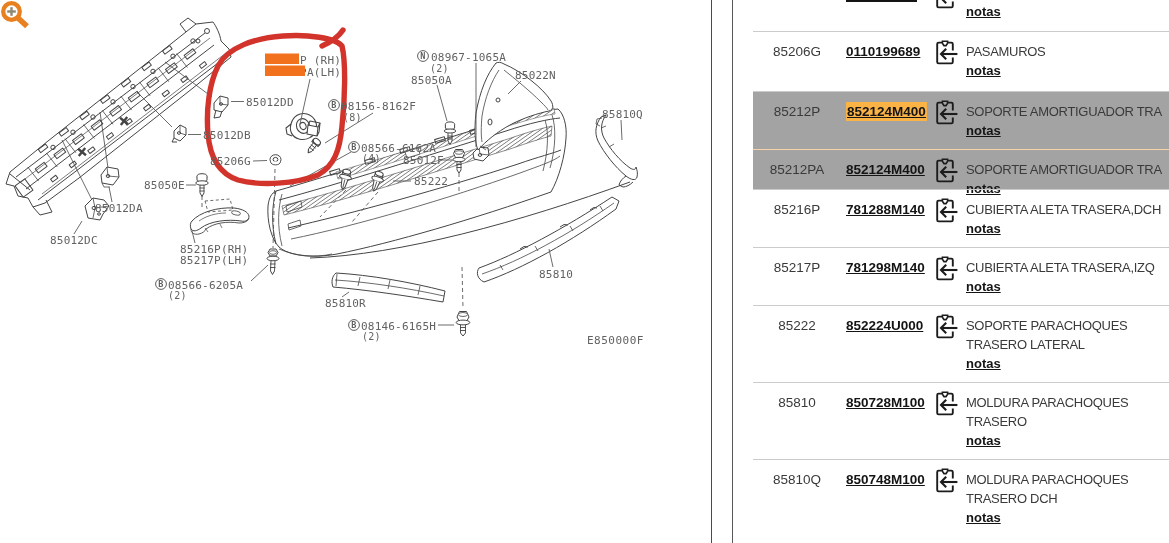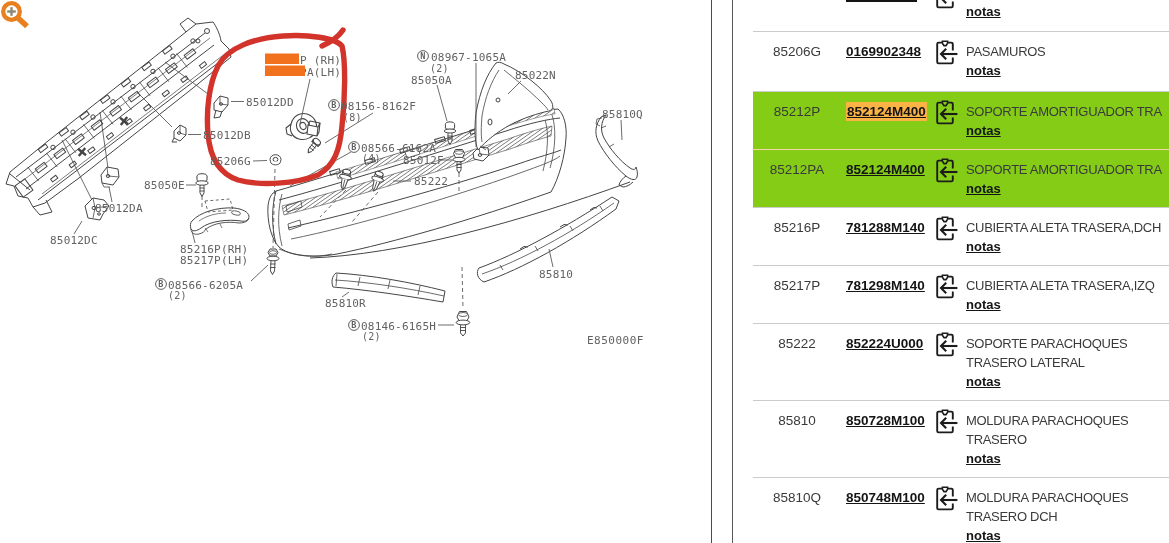--- a/index.html
+++ b/index.html
@@ -17,21 +17,21 @@
 
   
   .vline{position:absolute;top:0;width:1px;height:543px;background:#4b4b4b;}
   #vline1{left:711px;}
   #vline2{left:732px;background:#585858;}
 
   
   #table{position:absolute;left:753px;top:-27px;width:416px;}
   .prow{position:relative;box-sizing:border-box;border-top:1px solid #cbcbcb;font-size:13.5px;color:#3a3a3a;}
   .prow.first{border-top:none;}
-  .prow.hl{background:#84cc16;}
+  .prow.hl{background:#a3a3a3;}
   .prow.hl + .prow.hl{border-top-color:#f6d3a8;}
   .c-ref{position:absolute;left:0;top:10px;width:88px;text-align:center;line-height:19px;}
   .c-part{position:absolute;left:93px;top:10px;line-height:19px;}
   .c-part a{font-weight:bold;color:#141414;text-decoration:underline;}
   .c-icon{position:absolute;left:180px;top:7px;width:26px;height:26px;}
   .c-desc{position:absolute;left:213px;top:10px;width:212px;line-height:19px;font-size:13px;letter-spacing:-0.3px;}
   .c-desc .dline{white-space:nowrap;}
   .notas{display:inline-block;font-weight:bold;color:#141414;text-decoration:underline;letter-spacing:0;text-align:center;}
   mark.term{background:#fbb346;color:inherit;text-decoration:underline;padding:2px 1px;}
   .stub-underline{position:absolute;left:93px;top:27px;width:71px;height:2px;background:#141414;}
@@ -423,21 +423,21 @@
         <path d="M 8,15 L 24.4,15" fill="none" stroke="#1c1c1c" stroke-width="2.1"></path>
         <path d="M 13.2,9.8 L 8,15 L 13.2,20.2" fill="none" stroke="#1c1c1c" stroke-width="2.1" stroke-linejoin="miter"></path>
       </svg>
     </span>
     <div class="c-desc"><div class="dline">&nbsp;</div><a href="#" class="notas">notas</a></div>
   <div class="stub-underline"></div>
       </div>
 
   <div class="prow" style="height: 60px;">
     <div class="c-ref">85206G</div>
-    <div class="c-part"><a href="#">0169902348</a></div>
+    <div class="c-part"><a href="#">0110199689</a></div>
     <span class="c-icon">
       <svg width="25" height="26" viewBox="0 0 25 26">
         <path d="M 4.2,5 L 4.2,23 Q 4.2,24.4 5.6,24.4 L 18.4,24.4 Q 19.8,24.4 19.8,23 L 19.8,18.6 M 19.8,11.6 L 19.8,5 Q 19.8,3.6 18.4,3.6 L 14.6,3.6 M 9.4,3.6 L 5.6,3.6 Q 4.2,3.6 4.2,5" fill="none" stroke="#1c1c1c" stroke-width="1.9"></path>
         <path d="M 9.4,4.2 L 9.4,2.2 L 14.6,2.2 L 14.6,4.2 M 9.4,4.2 L 11,6.6 L 13,6.6 L 14.6,4.2" fill="none" stroke="#1c1c1c" stroke-width="1.6"></path>
         <path d="M 8,15 L 24.4,15" fill="none" stroke="#1c1c1c" stroke-width="2.1"></path>
         <path d="M 13.2,9.8 L 8,15 L 13.2,20.2" fill="none" stroke="#1c1c1c" stroke-width="2.1" stroke-linejoin="miter"></path>
       </svg>
     </span>
     <div class="c-desc"><div class="dline">PASAMUROS</div><a href="#" class="notas">notas</a></div>
   </div>
@@ -449,21 +449,21 @@
       <svg width="25" height="26" viewBox="0 0 25 26">
         <path d="M 4.2,5 L 4.2,23 Q 4.2,24.4 5.6,24.4 L 18.4,24.4 Q 19.8,24.4 19.8,23 L 19.8,18.6 M 19.8,11.6 L 19.8,5 Q 19.8,3.6 18.4,3.6 L 14.6,3.6 M 9.4,3.6 L 5.6,3.6 Q 4.2,3.6 4.2,5" fill="none" stroke="#1c1c1c" stroke-width="1.9"></path>
         <path d="M 9.4,4.2 L 9.4,2.2 L 14.6,2.2 L 14.6,4.2 M 9.4,4.2 L 11,6.6 L 13,6.6 L 14.6,4.2" fill="none" stroke="#1c1c1c" stroke-width="1.6"></path>
         <path d="M 8,15 L 24.4,15" fill="none" stroke="#1c1c1c" stroke-width="2.1"></path>
         <path d="M 13.2,9.8 L 8,15 L 13.2,20.2" fill="none" stroke="#1c1c1c" stroke-width="2.1" stroke-linejoin="miter"></path>
       </svg>
     </span>
     <div class="c-desc"><div class="dline">SOPORTE AMORTIGUADOR TRA</div><a href="#" class="notas">notas</a></div>
   </div>
 
-  <div class="prow hl" style="height: 58px; padding-left: 20px;">
+  <div class="prow hl" style="height: 40px; padding-left: 20px;">
     <div class="c-ref">85212PA</div>
     <div class="c-part"><a href="#">852124M400</a></div>
     <span class="c-icon">
       <svg width="25" height="26" viewBox="0 0 25 26">
         <path d="M 4.2,5 L 4.2,23 Q 4.2,24.4 5.6,24.4 L 18.4,24.4 Q 19.8,24.4 19.8,23 L 19.8,18.6 M 19.8,11.6 L 19.8,5 Q 19.8,3.6 18.4,3.6 L 14.6,3.6 M 9.4,3.6 L 5.6,3.6 Q 4.2,3.6 4.2,5" fill="none" stroke="#1c1c1c" stroke-width="1.9"></path>
         <path d="M 9.4,4.2 L 9.4,2.2 L 14.6,2.2 L 14.6,4.2 M 9.4,4.2 L 11,6.6 L 13,6.6 L 14.6,4.2" fill="none" stroke="#1c1c1c" stroke-width="1.6"></path>
         <path d="M 8,15 L 24.4,15" fill="none" stroke="#1c1c1c" stroke-width="2.1"></path>
         <path d="M 13.2,9.8 L 8,15 L 13.2,20.2" fill="none" stroke="#1c1c1c" stroke-width="2.1" stroke-linejoin="miter"></path>
       </svg>
     </span>

